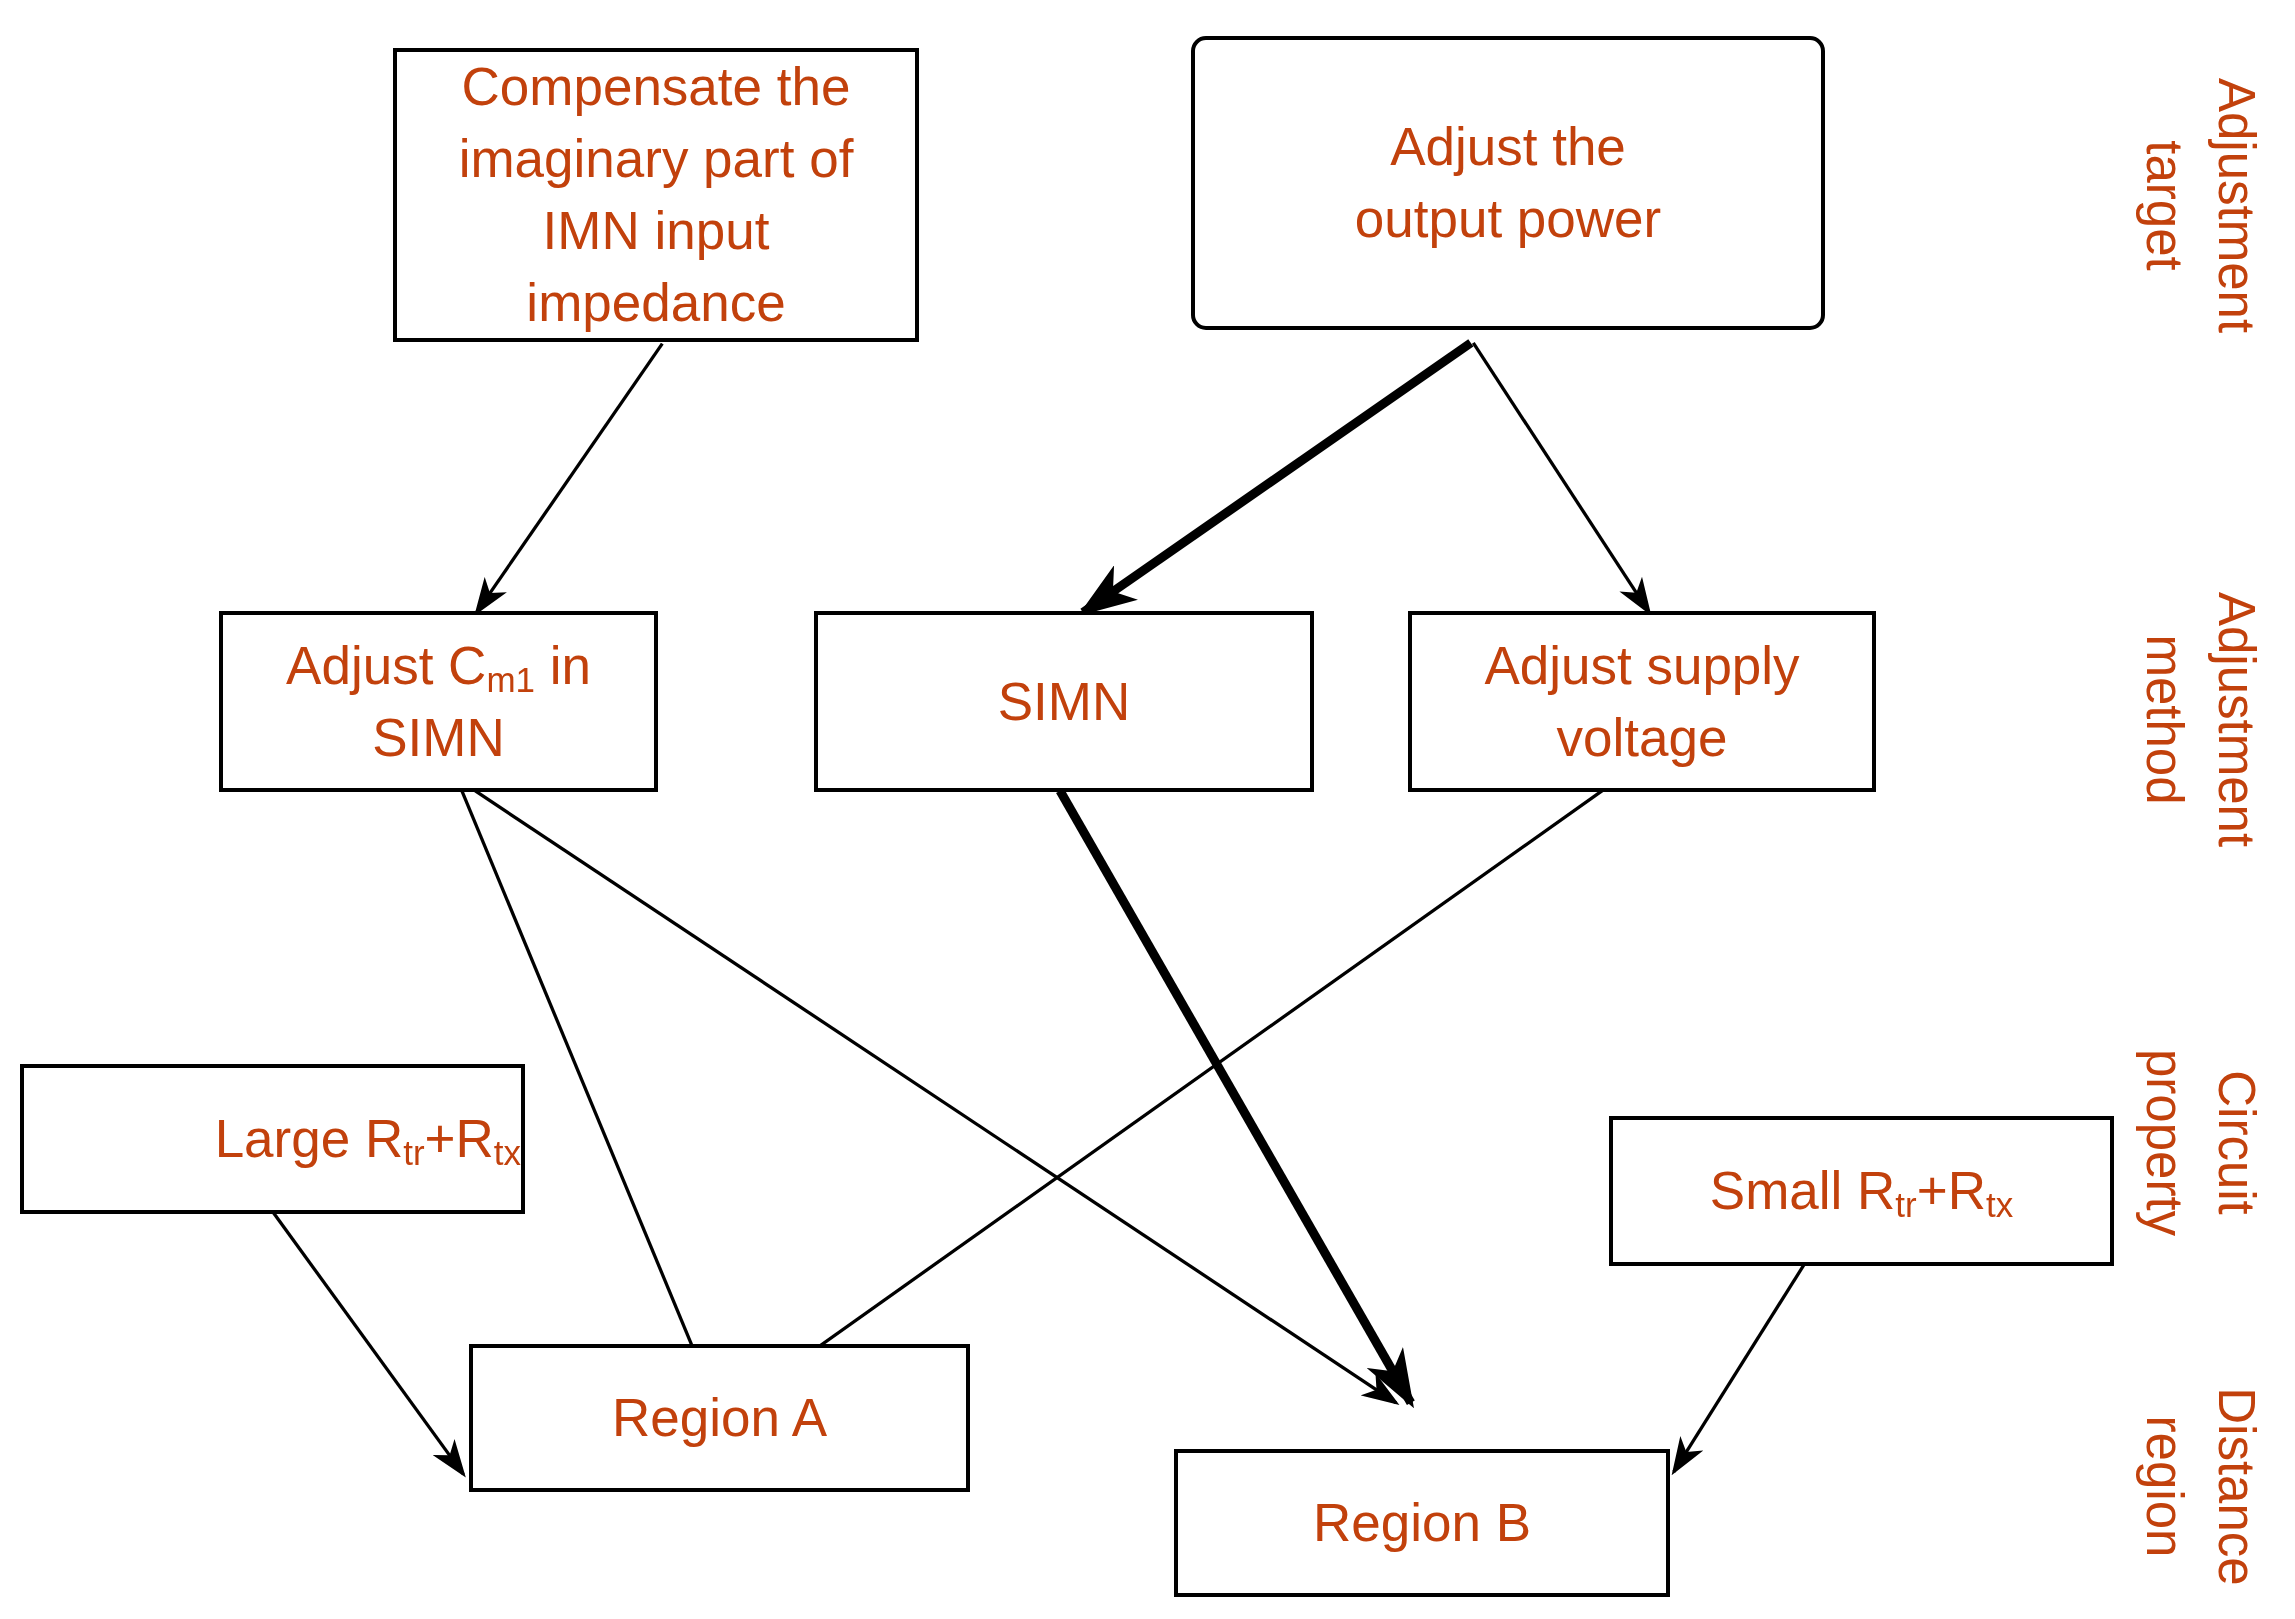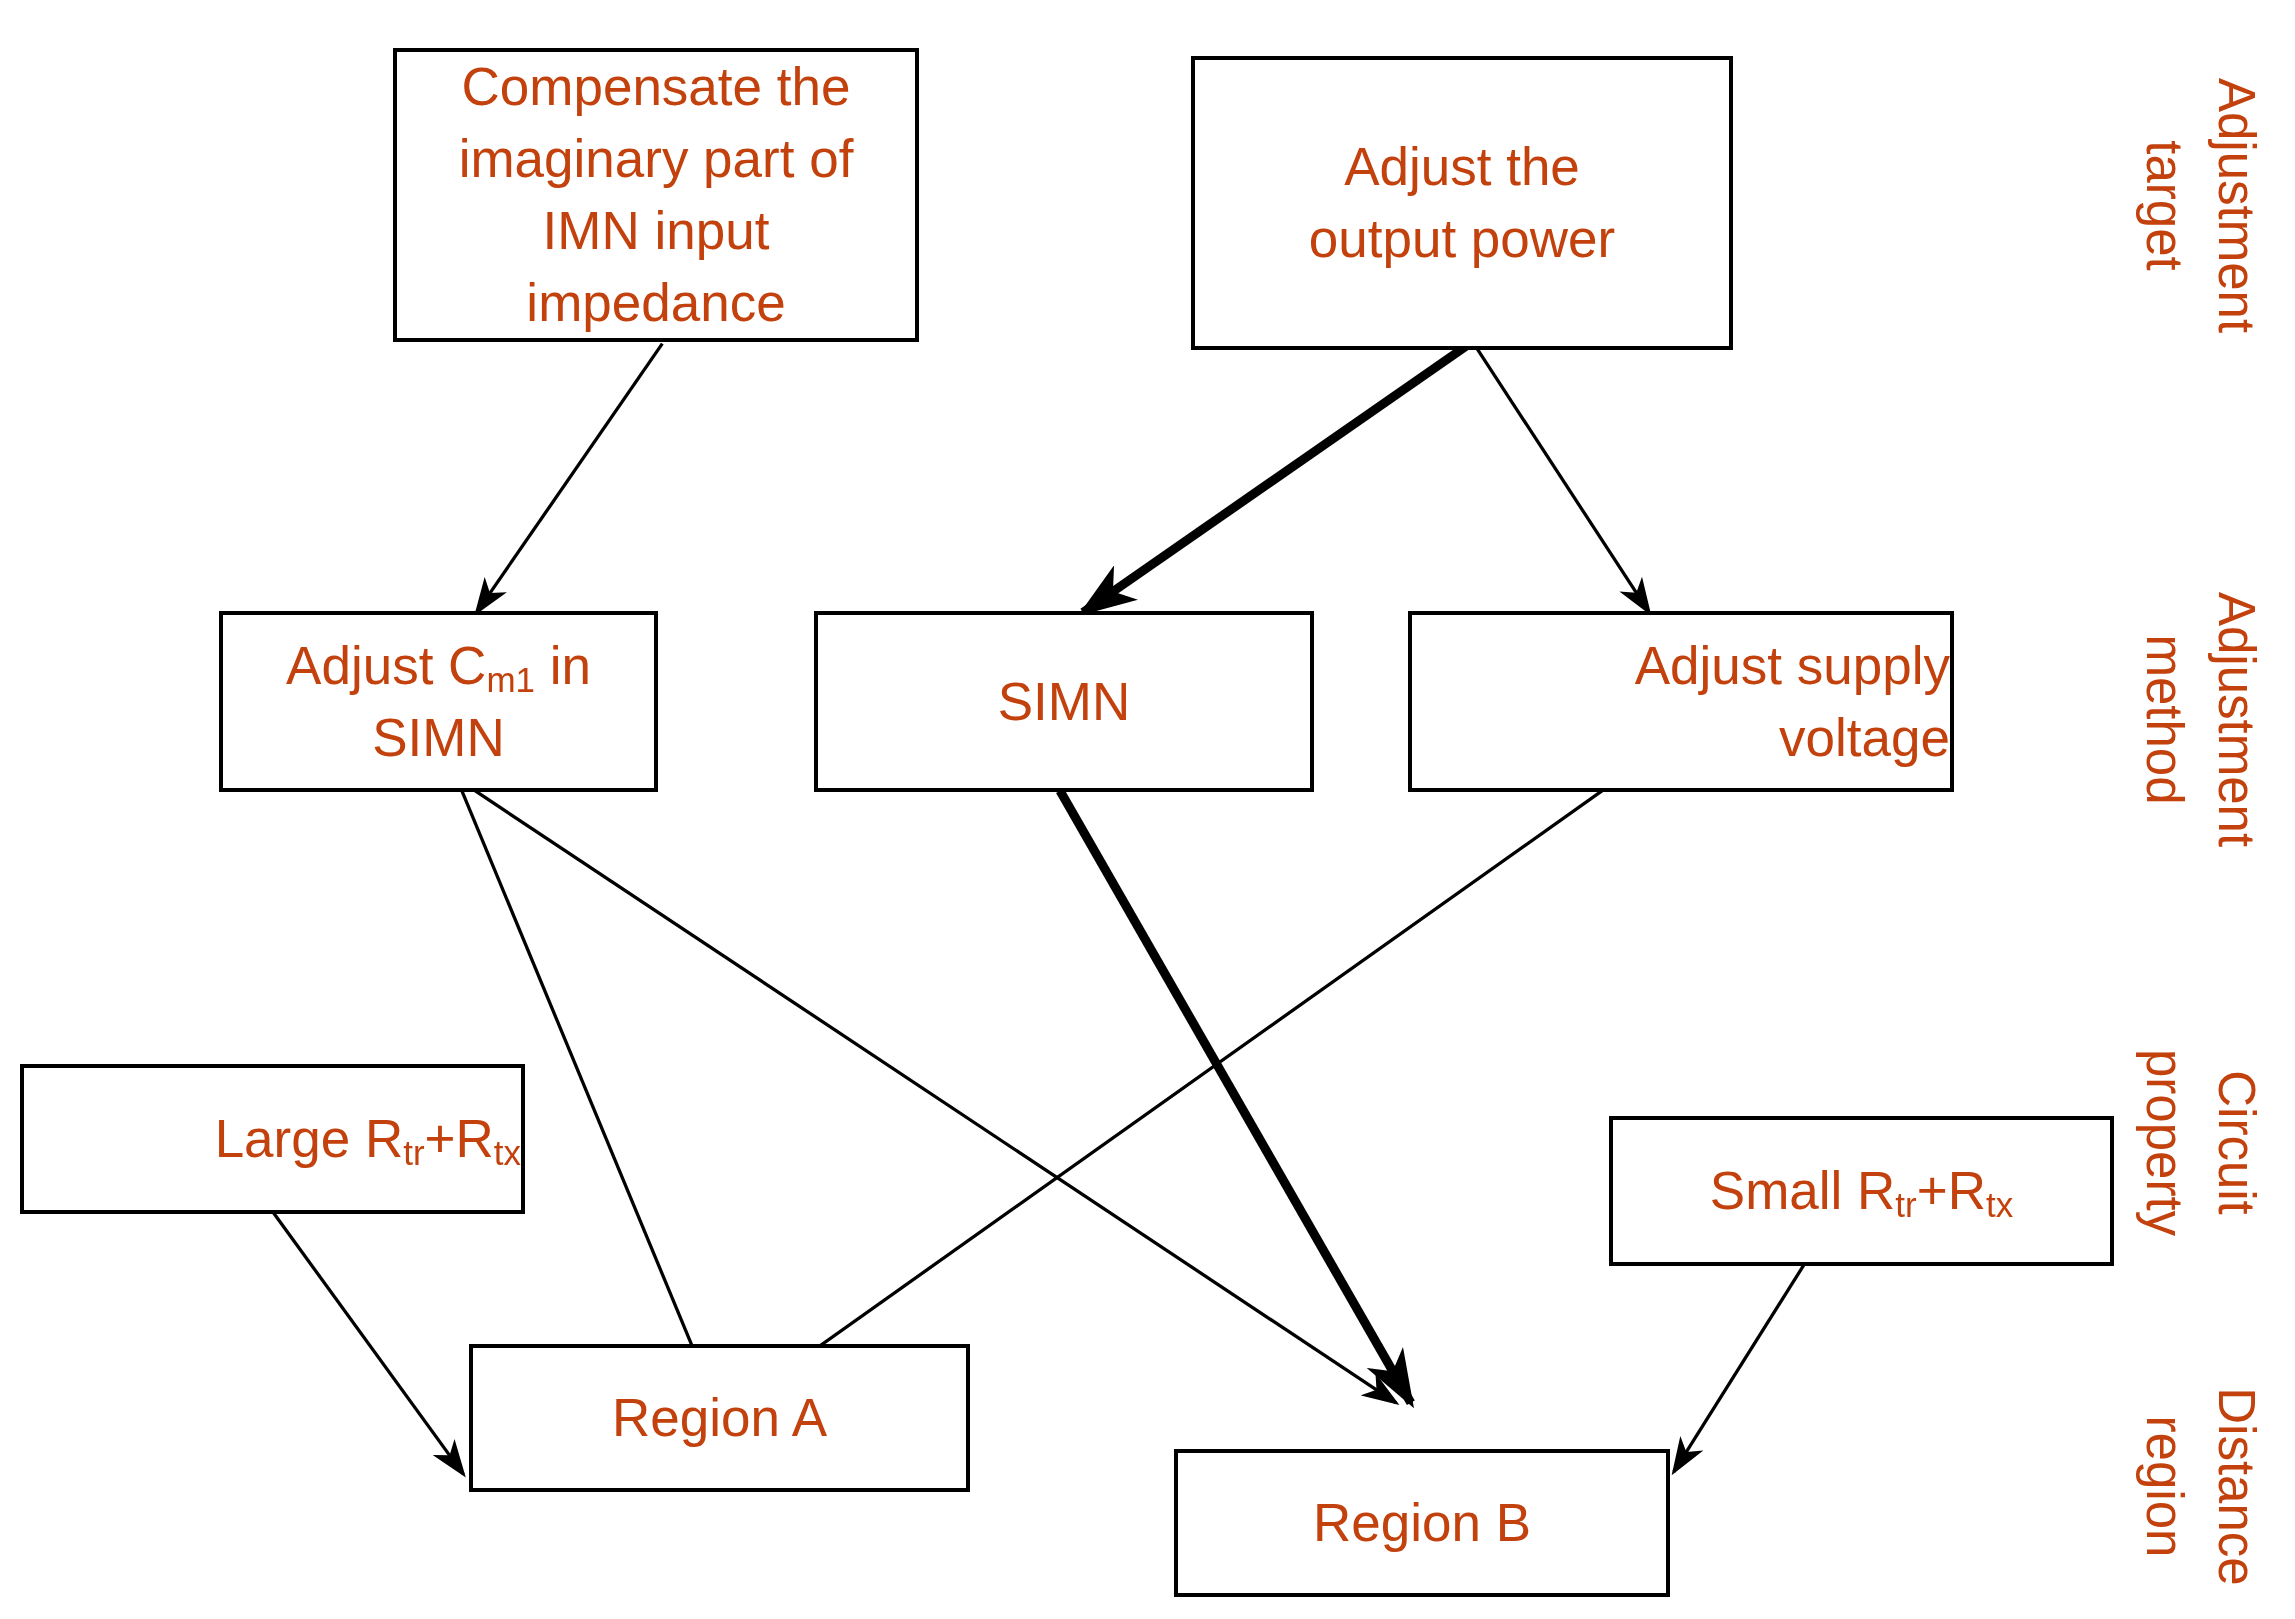--- a/index.html
+++ b/index.html
@@ -9,24 +9,24 @@
   }
   .box{
     position:absolute;box-sizing:border-box;border:4.1px solid #000;background:#fff;
     display:flex;flex-direction:column;align-items:center;justify-content:center;
     text-align:center;font-size:53px;line-height:72px;
   }
   .box .bline{white-space:nowrap;}
   sub{font-size:0.66em;vertical-align:-0.22em;line-height:0;}
   
   #node-compensate   {left:393px; top:48px;  width:526px; height:294px;}
-  #node-output-power {left:1191px;top:56px;  width:542px; height:294px;}
+  #node-output-power {left:1191px;top:36px;  width:634px; height:294px;border-radius:15px;}
   #node-cm1          {left:219px; top:611px; width:439px; height:181px;}
   #node-cm2          {left:814px; top:611px; width:500px; height:181px;}
-  #node-supply       {left:1408px;top:611px; width:546px; height:181px;align-items:flex-end;}
+  #node-supply       {left:1408px;top:611px; width:468px; height:181px;}
   #node-large-r      {left:20px;  top:1064px;width:505px; height:150px; align-items:flex-end; padding-left:37px;}
   #node-large-r .bline{text-align:left;}
   #node-small-r      {left:1609px;top:1116px;width:505px; height:150px;}
   #node-region-a     {left:469px; top:1344px;width:501px; height:148px;}
   #node-region-b     {left:1174px;top:1405px;width:496px; height:148px;margin-top:44px;}
   .side-label{
     position:absolute;width:493px;height:145px;left:1953px;
     text-align:center;font-size:51px;line-height:72px;
     transform:rotate(90deg);transform-origin:center center;
   }

